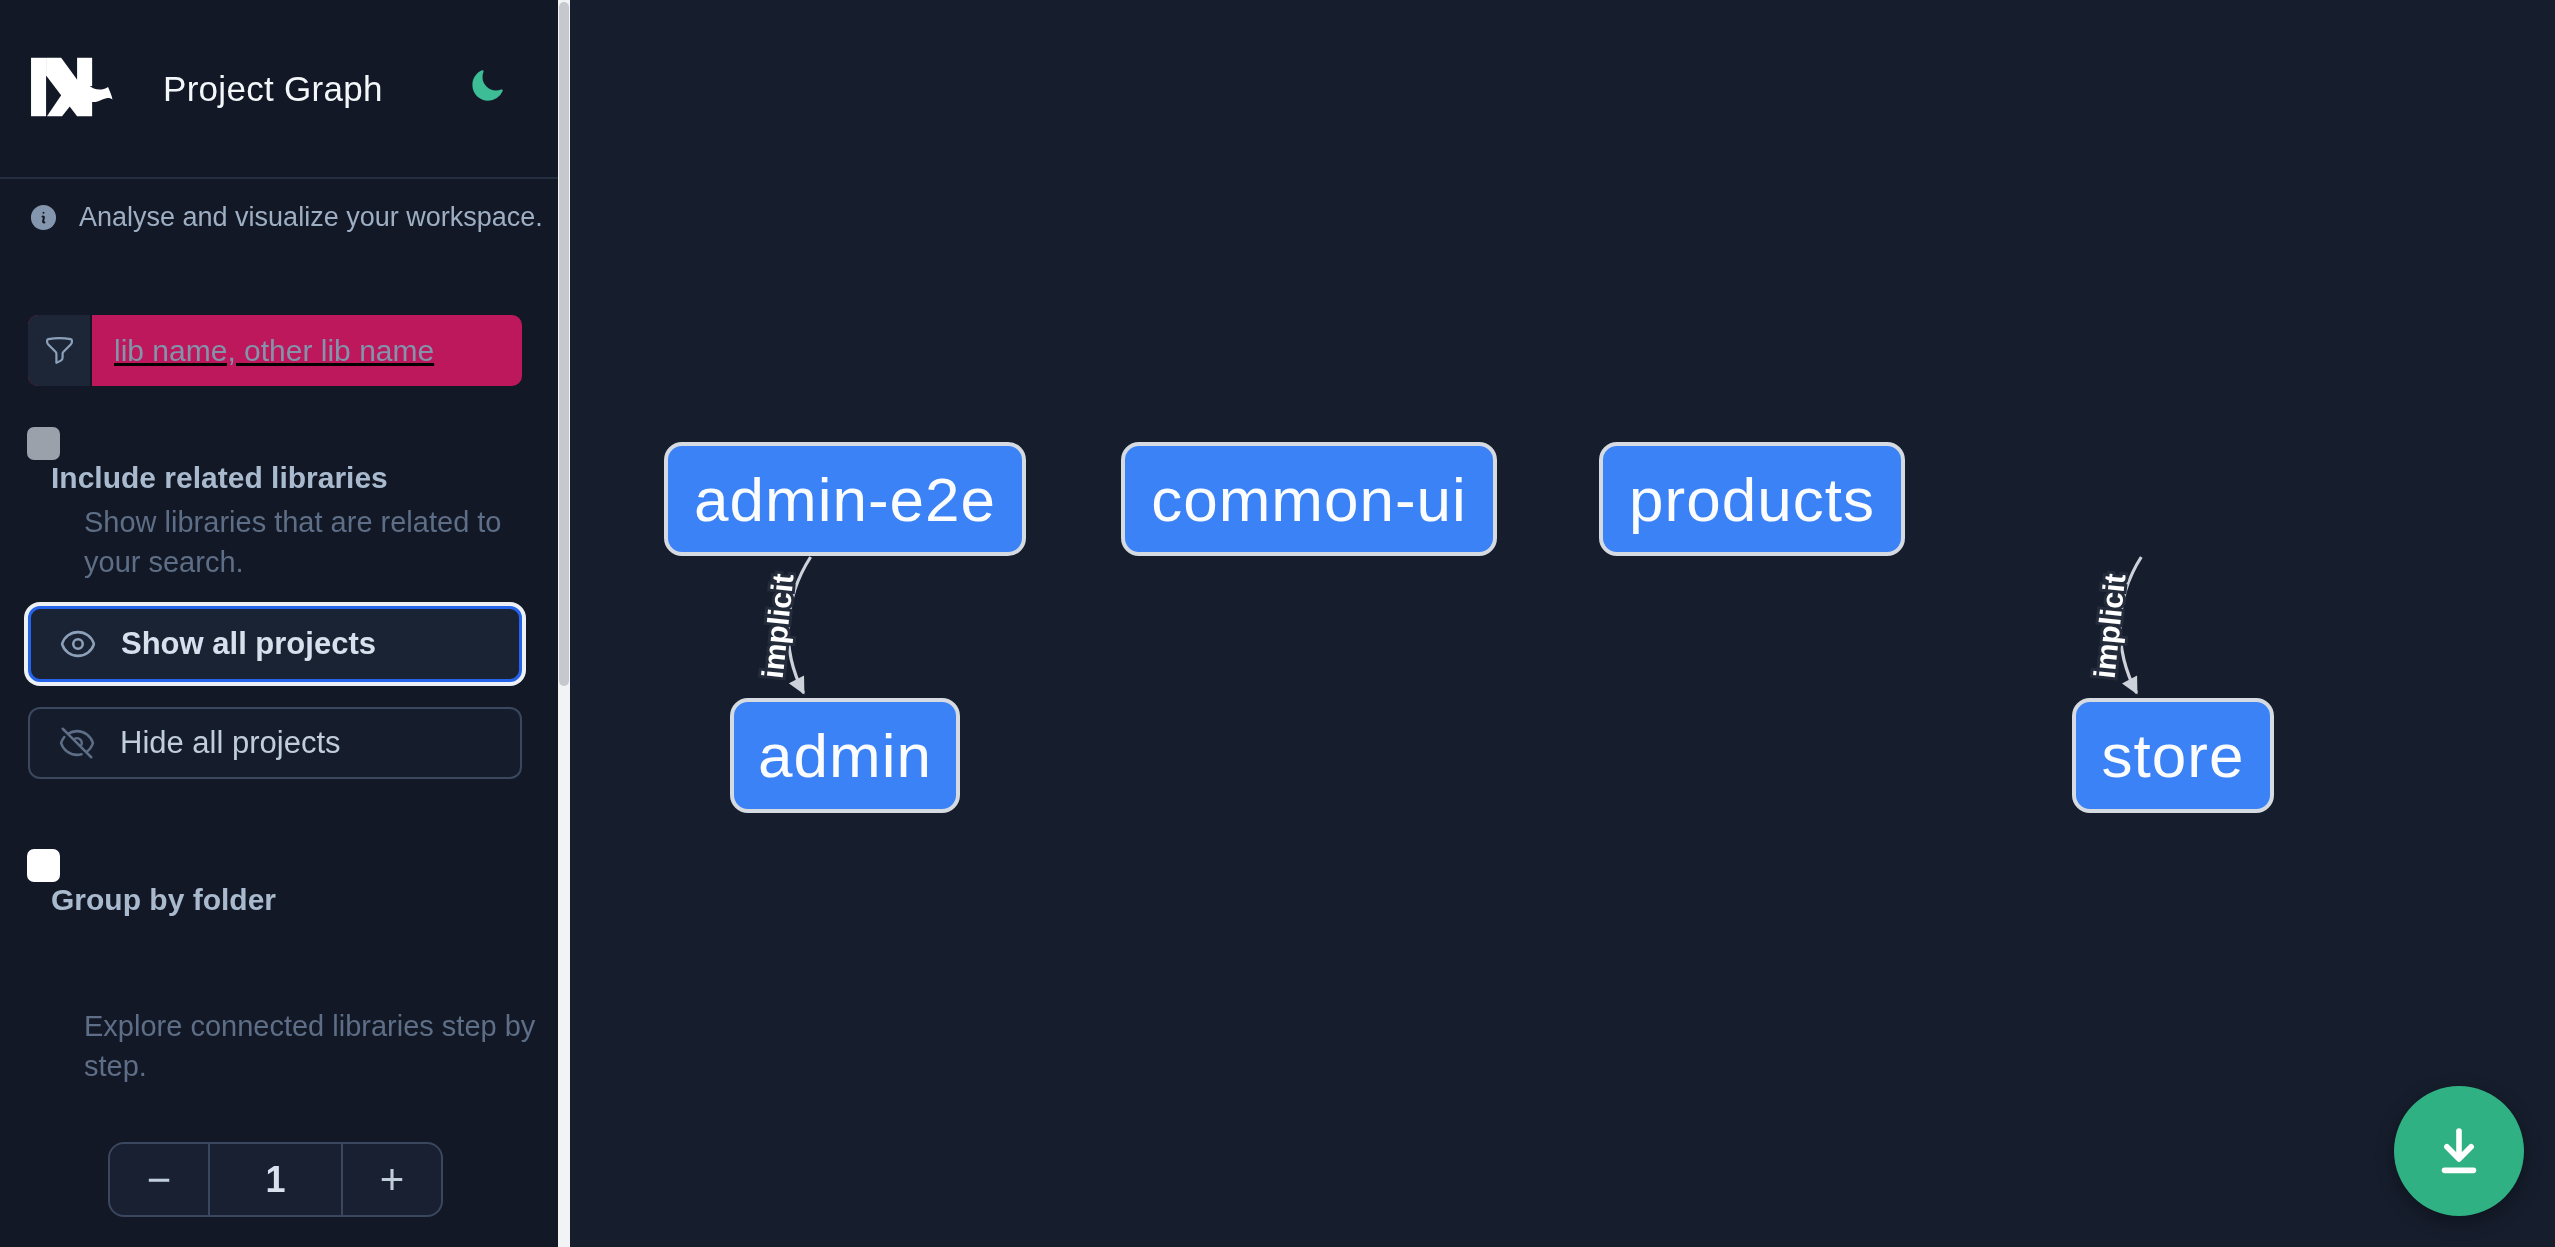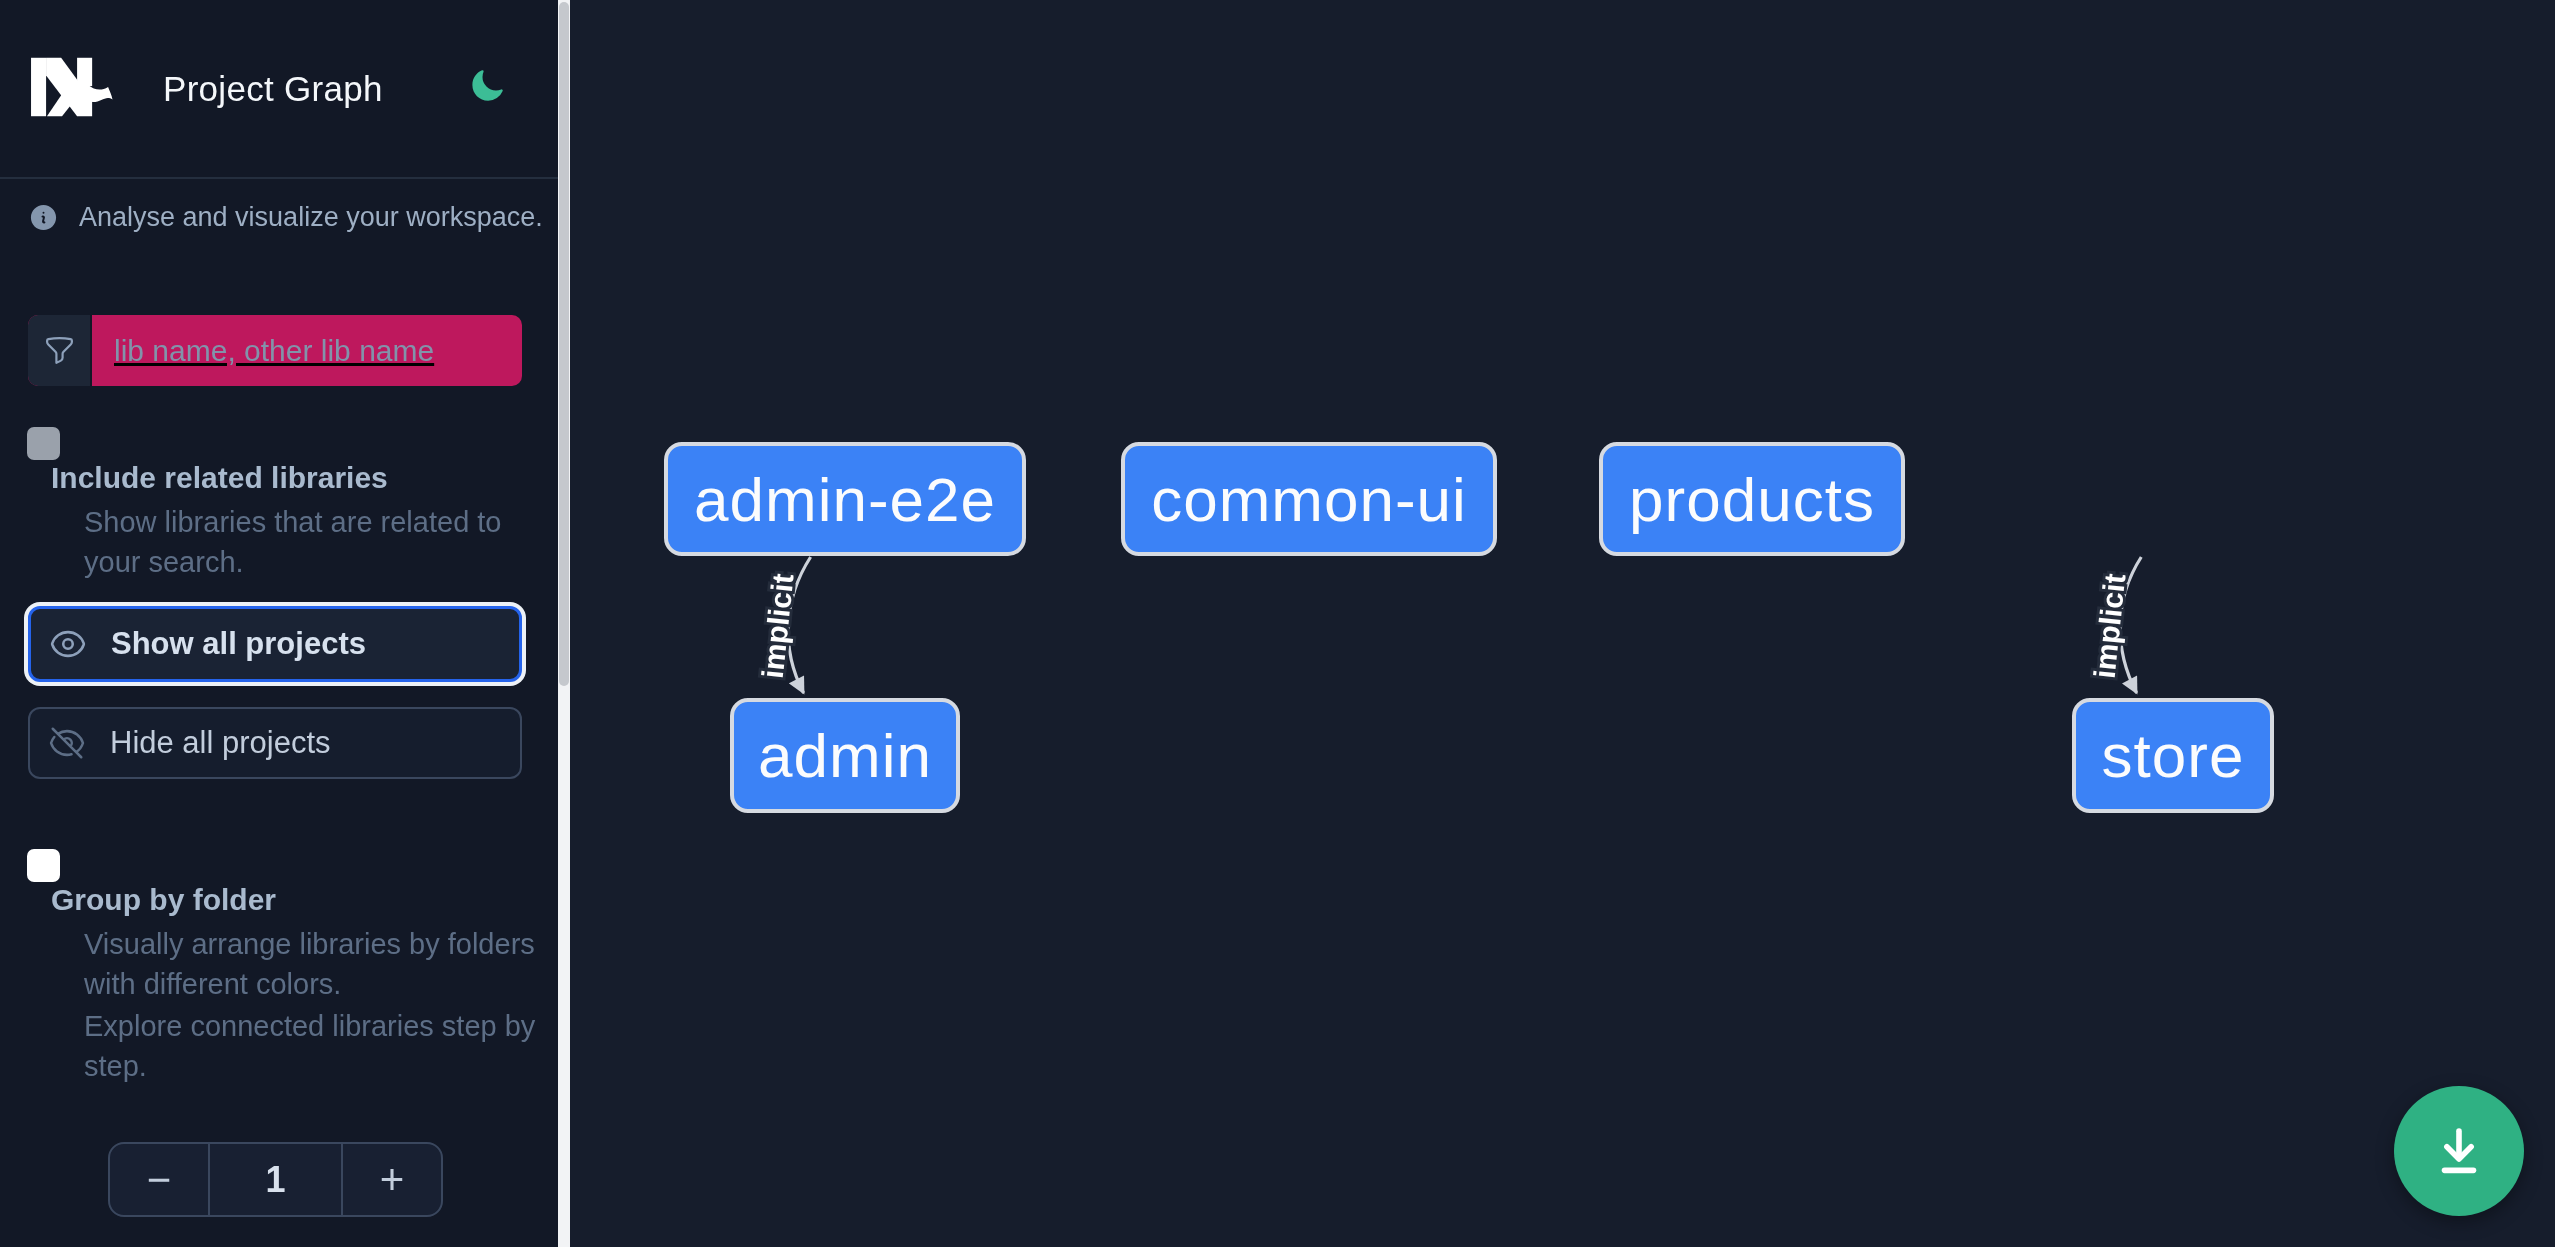--- a/index.html
+++ b/index.html
@@ -37,21 +37,21 @@
   .checkbox { width:33px; height:33px; border-radius:7px; flex:none; cursor:pointer;
     display:flex; align-items:center; justify-content:center; }
   .cb-muted { background:#9aa1ab; }
   .cb-white { background:#ffffff; }
   .cb-green { background:#34b183; width:35px; height:35px; border-radius:8px; }
   .cb-green svg { width:27px; height:27px; }
   .opt-label { margin-left:24px; font-size:30px; font-weight:600; color:#a9bace; line-height:36px; }
   .opt-desc { margin-left:57px; margin-top:6px; width:462px; font-size:29px; line-height:40px; color:#5d6e86; }
 
   .side-btn { position:absolute; left:28px; width:494px; display:flex; align-items:center;
-    cursor:pointer; border-radius:12px; padding-left:18px; gap:24px;
+    cursor:pointer; border-radius:12px; padding-left:28px; gap:24px;
     font-family:"Liberation Sans", sans-serif; }
   .side-btn svg { width:38px; height:38px; flex:none; }
   .btn-show { top:606px; height:76px; background:#1a2334; border:3px solid #2563eb;
     box-shadow:0 0 0 4px #edf1f6; }
   .btn-show .btn-label { font-size:31px; font-weight:600; color:#d7e1ee; }
   .btn-hide { top:707px; height:72px; background:#151d2d; border:2px solid #3a475e; }
   .btn-hide .btn-label { font-size:31px; font-weight:400; color:#c2cddc; }
 
   .stepper { position:absolute; left:108px; top:1142px; width:335px; height:75px;
     border:2px solid #3a475e; border-radius:16px; background:#182032; display:flex; }
@@ -144,21 +144,20 @@
         <path d="M3.98 8.223A10.477 10.477 0 001.934 12C3.226 16.338 7.244 19.5 12 19.5c.993 0 1.953-.138 2.863-.395M6.228 6.228A10.45 10.45 0 0112 4.5c4.756 0 8.773 3.162 10.065 7.498a10.523 10.523 0 01-4.293 5.774M6.228 6.228L3 3m3.228 3.228l3.65 3.65m7.894 7.894L21 21m-3.228-3.228l-3.65-3.65m0 0a3 3 0 10-4.243-4.243m4.242 4.242L9.88 9.88"></path>
       </svg>
       <span class="btn-label">Hide all projects</span>
     </button>
 
     <div class="opt" style="top:849px;">
       <div class="opt-row">
         <div class="checkbox cb-white"></div>
         <span class="opt-label">Group by folder</span>
       </div>
-      <div class="opt-desc">Visually arrange libraries by folders with different colors.</div>
     </div>
 
     <div class="opt" style="top:1000px; left:25px;">
       <div class="opt-desc" style="margin-left:59px;">Explore connected libraries step by step.</div>
     </div>
 
     <div class="stepper">
       <button class="step-btn">−</button>
       <div class="step-value">1</div>
       <button class="step-btn">+</button>

